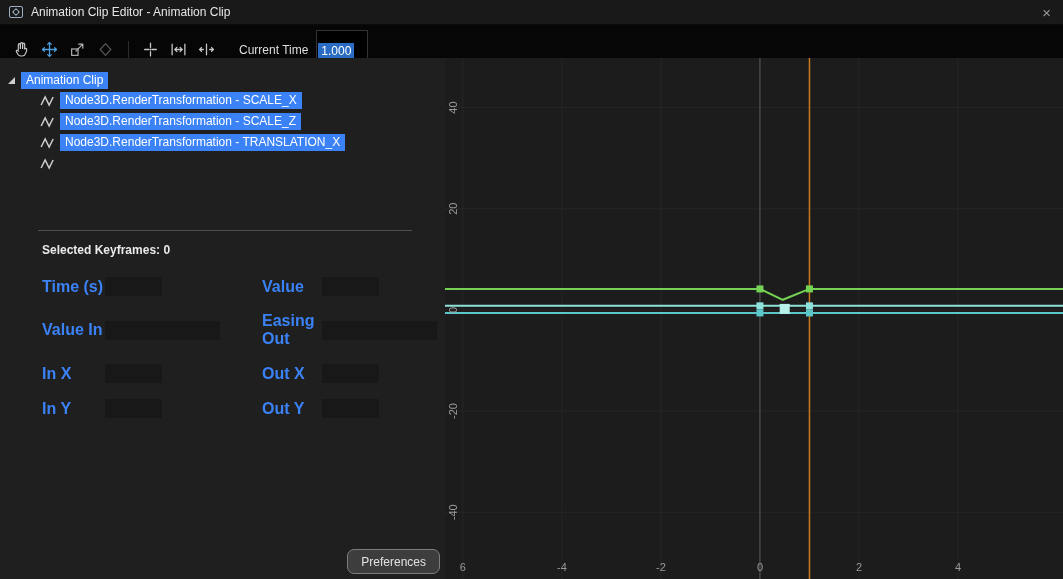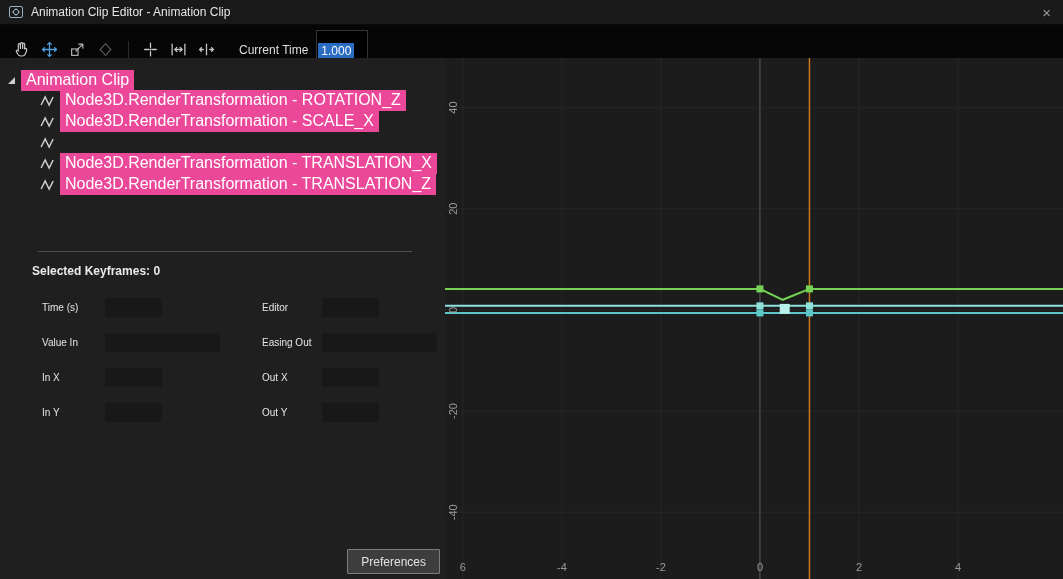--- a/index.html
+++ b/index.html
@@ -23,31 +23,31 @@
   .time-box{margin-left:8px;width:48px;height:18px;background:#000;border:1px solid #333;
     display:flex;align-items:flex-end;padding:10px 1px;}
   .time-sel{background:#2a6cc4;color:#fff;padding:0 3px;font-size:12px;line-height:16px;}
   
   .left-panel{position:absolute;left:0;top:58px;width:445px;height:521px;background:#1f1f1f;box-sizing:border-box;}
   .tree{padding-top:12px;}
   .tree-row{display:flex;align-items:center;height:21px;padding-left:40px;white-space:nowrap;}
   .tree-row.root{padding-left:8px;height:20px;}
   .expander{width:0;height:0;border-left:7px solid transparent;border-bottom:7px solid #cfcfcf;margin-right:6px;}
   .curve-ic{width:16px;height:14px;margin-right:4px;display:flex;align-items:center;}
-  .hl{background:#ec4899;color:#fff;padding:1px 5px 2px 5px;font-size:16px;}
+  .hl{background:#3b82f6;color:#fff;padding:1px 5px 2px 5px;font-size:12px;}
   .divider{margin:56px 33px 0 38px;border:0;border-top:1px solid #4f4f4f;height:0;}
-  .sel-kf{margin:12px 0 0 32px;font-weight:bold;color:#eaeaea;font-size:12px;}
+  .sel-kf{margin:12px 0 0 42px;font-weight:bold;color:#eaeaea;font-size:12px;}
   .fields{display:grid;grid-template-columns:63px 157px 60px auto;row-gap:16px;align-items:center;
     margin:20px 12px 0 42px;}
-  .fld-label{color:#e5e5e5;font-size:10px;}
+  .fld-label{color:#3b82f6;font-size:16px;font-weight:bold;}
   .fld-input{height:19px;background:#181818;border-radius:1px;}
   .fld-input.small{width:57px;}
   .fld-input.wide{width:115px;}
   .pref-btn{position:absolute;right:5px;bottom:5px;height:25px;padding:0 13px;background:#3d3d3d;
-    border:1px solid #7d7d7d;color:#e2e2e2;font-size:12px;font-family:inherit;border-radius:1px;}
+    border:1px solid #7d7d7d;color:#e2e2e2;font-size:12px;font-family:inherit;border-radius:7px;}
   
   .graph{position:absolute;left:445px;top:58px;width:618px;height:521px;background:#1c1c1c;}
   .graph svg{display:block;width:618px;height:521px;font-family:inherit;}
 </style>
 </head>
 <body>
 
 <div class="window">
 
   <div class="titlebar">
@@ -117,67 +117,59 @@
         <span class="expander"></span>
         <span class="hl">Animation Clip</span>
       </div>
       <div>
           <div class="tree-row">
             <span class="curve-ic">
               <svg viewBox="0 0 14 14">
                 <polyline points="1,10.5 4.5,3.5 8,10.5 11.5,3.5" fill="none" stroke="#cfcfcf" stroke-width="1.3"></polyline>
               </svg>
             </span>
-            <span class="hl">Node3D.RenderTransformation - ROTATION_Z</span>
-          </div>
-          <div class="tree-row">
-            <span class="curve-ic">
-              <svg viewBox="0 0 14 14">
-                <polyline points="1,10.5 4.5,3.5 8,10.5 11.5,3.5" fill="none" stroke="#cfcfcf" stroke-width="1.3"></polyline>
-              </svg>
-            </span>
             <span class="hl">Node3D.RenderTransformation - SCALE_X</span>
           </div>
           <div class="tree-row">
             <span class="curve-ic">
               <svg viewBox="0 0 14 14">
                 <polyline points="1,10.5 4.5,3.5 8,10.5 11.5,3.5" fill="none" stroke="#cfcfcf" stroke-width="1.3"></polyline>
               </svg>
             </span>
+            <span class="hl">Node3D.RenderTransformation - SCALE_Z</span>
           </div>
           <div class="tree-row">
             <span class="curve-ic">
               <svg viewBox="0 0 14 14">
                 <polyline points="1,10.5 4.5,3.5 8,10.5 11.5,3.5" fill="none" stroke="#cfcfcf" stroke-width="1.3"></polyline>
               </svg>
             </span>
             <span class="hl">Node3D.RenderTransformation - TRANSLATION_X</span>
           </div>
           <div class="tree-row">
             <span class="curve-ic">
               <svg viewBox="0 0 14 14">
                 <polyline points="1,10.5 4.5,3.5 8,10.5 11.5,3.5" fill="none" stroke="#cfcfcf" stroke-width="1.3"></polyline>
               </svg>
             </span>
-            <span class="hl">Node3D.RenderTransformation - TRANSLATION_Z</span>
           </div>
         </div>
     </div>
 
     <hr class="divider">
 
     <div class="sel-kf">
       <span>Selected Keyframes:</span>
       <span>0</span>
     </div>
 
     <div class="fields">
         <div class="fld-label">Time (s)</div>
         <div class="fld-input small"></div>
-        <div class="fld-label">Editor</div>
+        <div class="fld-label">Value</div>
         <div class="fld-input small"></div>
         <div class="fld-label">Value In</div>
         <div class="fld-input wide"></div>
         <div class="fld-label">Easing Out</div>
         <div class="fld-input wide"></div>
         <div class="fld-label">In X</div>
         <div class="fld-input small"></div>
         <div class="fld-label">Out X</div>
         <div class="fld-input small"></div>
         <div class="fld-label">In Y</div>

